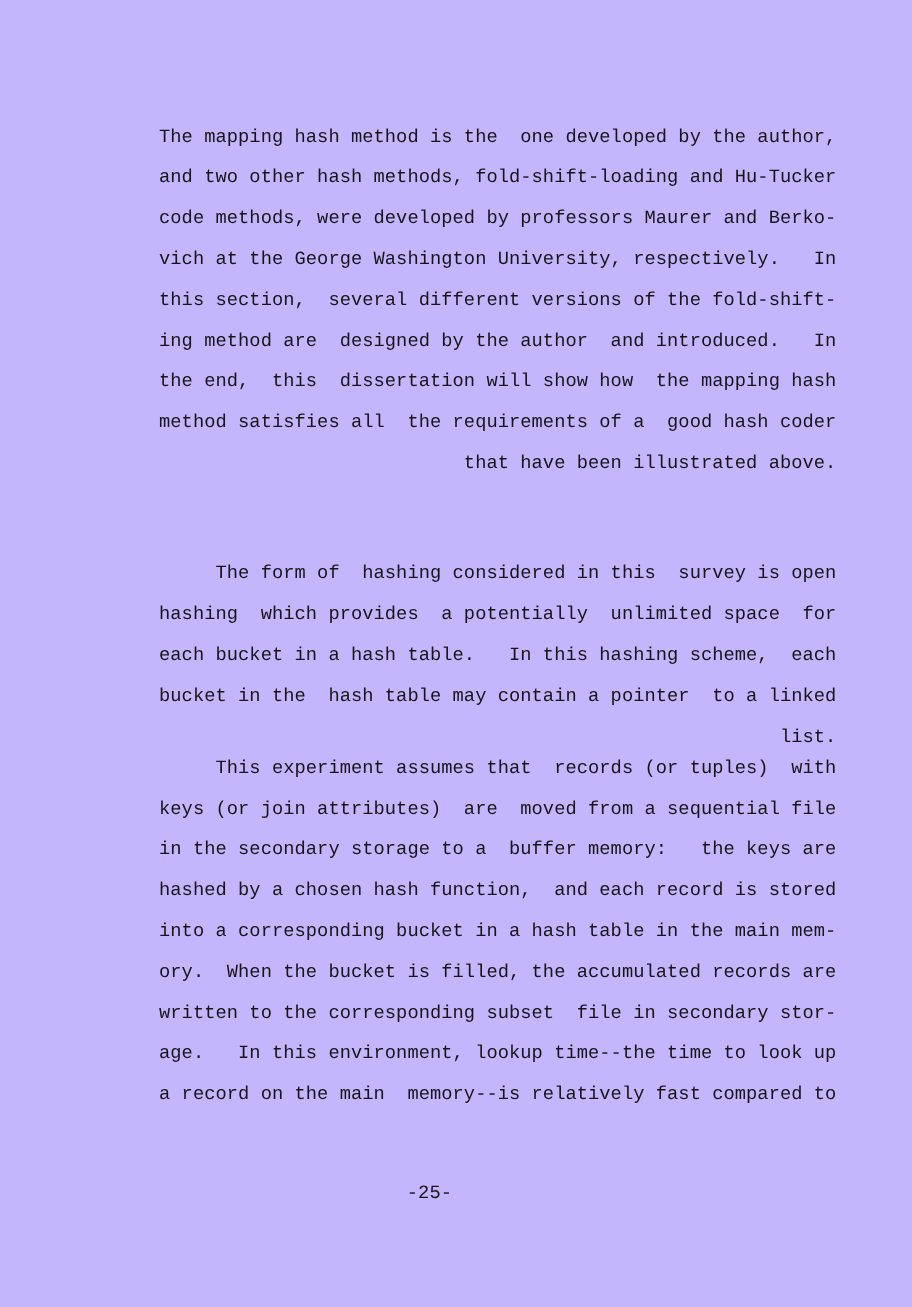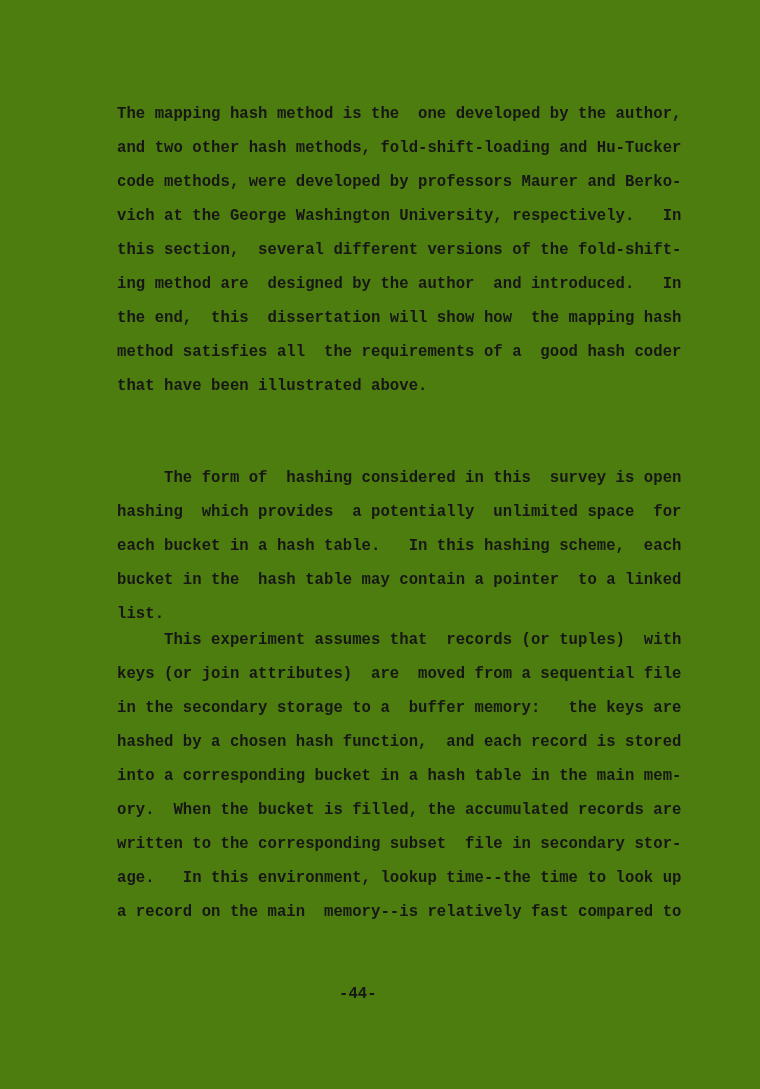--- a/index.html
+++ b/index.html
@@ -11,25 +11,26 @@
     height: 1089px;
     background: #ffffff;
     overflow: hidden;
     position: relative;
   }
   .page {
     position: absolute;
     left: 0; top: 0;
     width: 760px;
     height: 1089px;
-    background: #4d7c0f;
+    background: #c4b5fd;
     font-family: "Liberation Mono", "DejaVu Sans Mono", monospace;
-    font-weight: 700;
+    font-weight: 400;
     font-size: 15.6px;
     color: #161616;
+    text-align: right;
   }
   .textblock {
     position: absolute;
     left: 117px;
     width: 580px;
     white-space: pre;
   }
   .textblock .line {
     height: 34px;
     line-height: 34px;
@@ -68,15 +69,15 @@
 
 <div class="page">
 
   <div class="textblock para-intro"><div class="line">The mapping hash method is the  one developed by the author,</div><div class="line">and two other hash methods, fold-shift-loading and Hu-Tucker</div><div class="line">code methods, were developed by professors Maurer and Berko-</div><div class="line">vich at the George Washington University, respectively.   In</div><div class="line">this section,  several different versions of the fold-shift-</div><div class="line">ing method are  designed by the author  and introduced.   In</div><div class="line">the end,  this  dissertation will show how  the mapping hash</div><div class="line">method satisfies all  the requirements of a  good hash coder</div><div class="line">that have been illustrated above.</div></div>
 
 
   <div class="textblock para-hashing"><div class="line">     The form of  hashing considered in this  survey is open</div><div class="line">hashing  which provides  a potentially  unlimited space  for</div><div class="line">each bucket in a hash table.   In this hashing scheme,  each</div><div class="line">bucket in the  hash table may contain a pointer  to a linked</div><div class="line">list.</div></div>
 
   <div class="textblock para-experiment"><div class="line">     This experiment assumes that  records (or tuples)  with</div><div class="line">keys (or join attributes)  are  moved from a sequential file</div><div class="line">in the secondary storage to a  buffer memory:   the keys are</div><div class="line">hashed by a chosen hash function,  and each record is stored</div><div class="line">into a corresponding bucket in a hash table in the main mem-</div><div class="line">ory.  When the bucket is filled, the accumulated records are</div><div class="line">written to the corresponding subset  file in secondary stor-</div><div class="line">age.   In this environment, lookup time--the time to look up</div><div class="line">a record on the main  memory--is relatively fast compared to</div></div>
 
-  <div class="pagenum">-44-</div>
+  <div class="pagenum">-25-</div>
 
 </div>
 
 </body></html>

